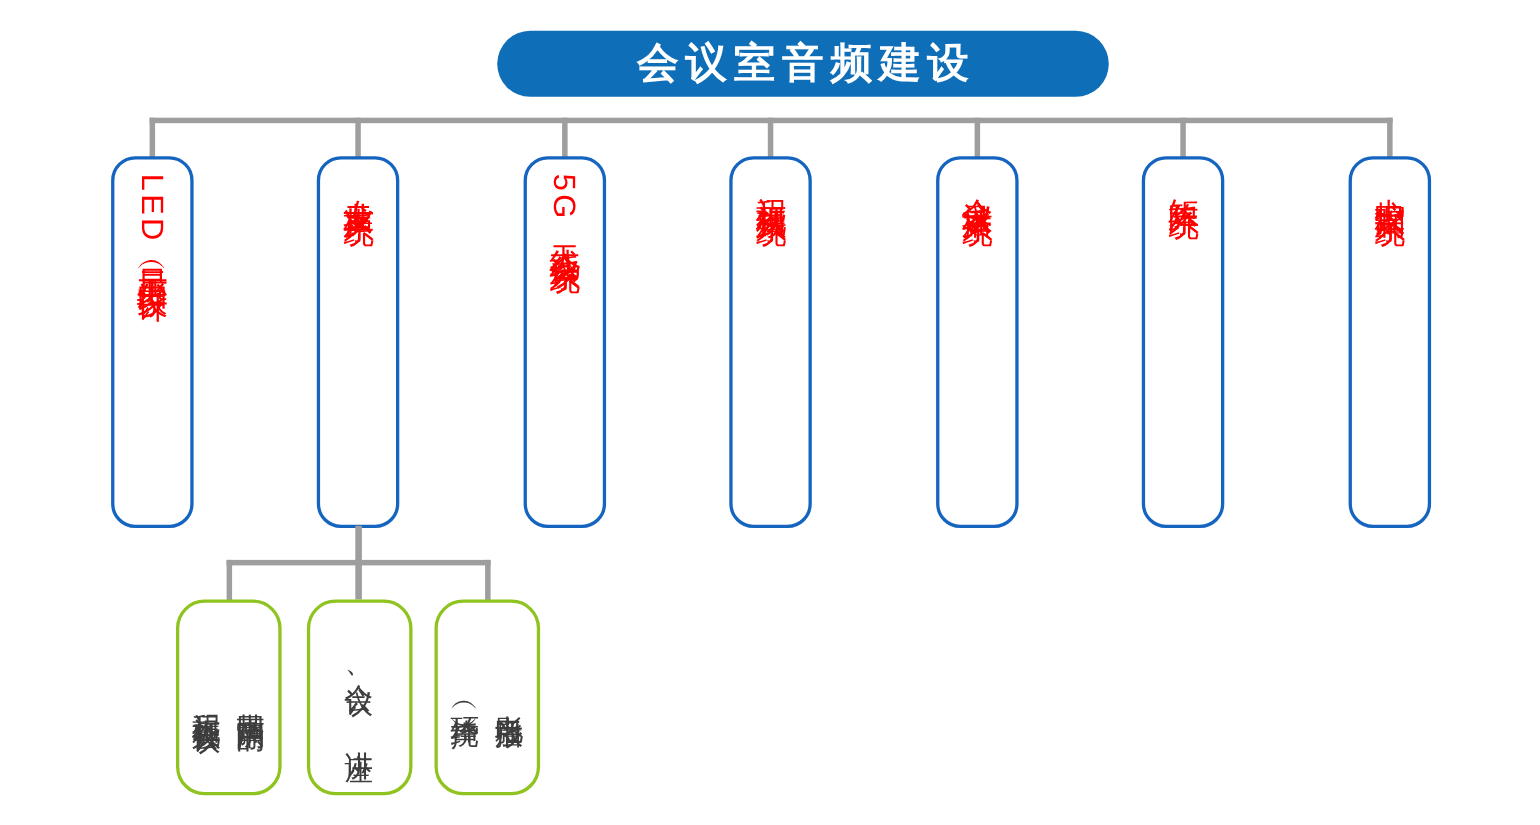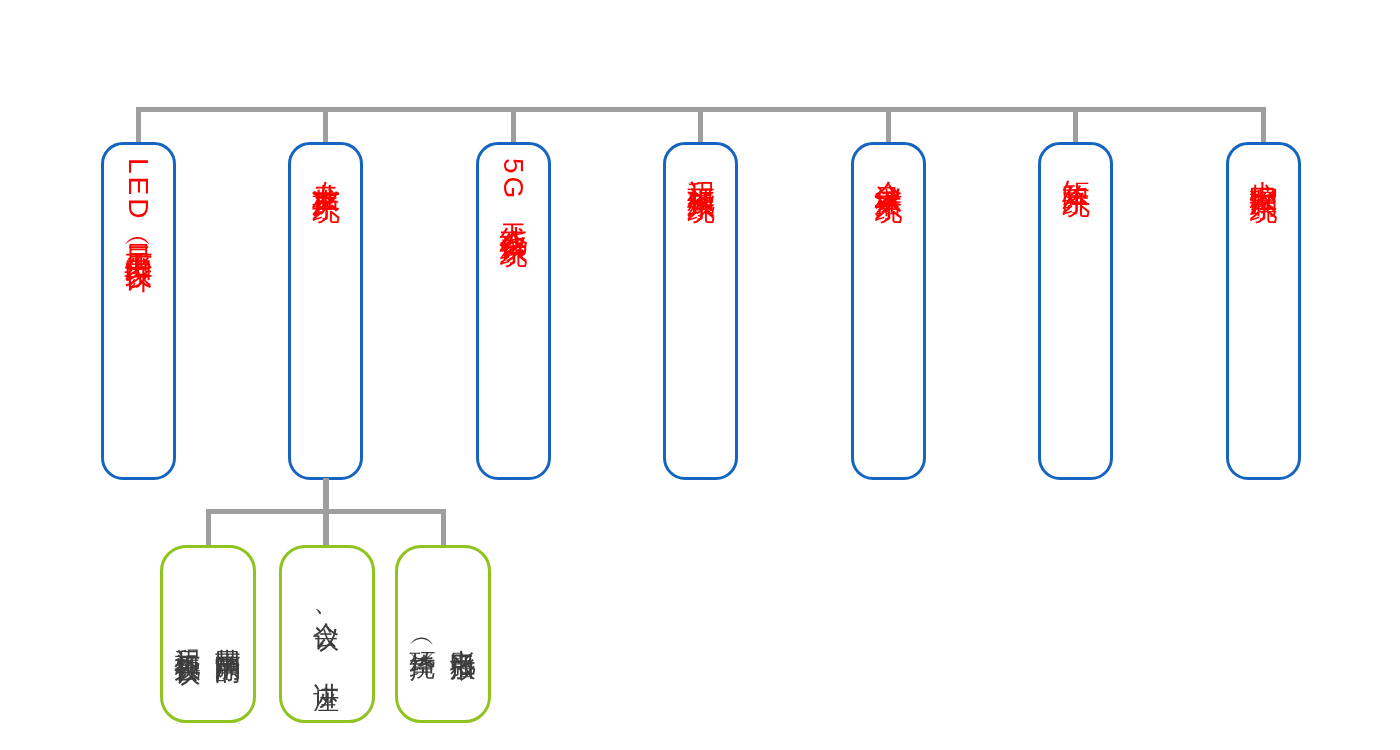--- a/index.html
+++ b/index.html
@@ -40,20 +40,23 @@
     writing-mode:vertical-rl;text-orientation:mixed;
     color:#3d3d3d;font-size:26px;line-height:1.55;letter-spacing:2px;
     white-space:pre-line;text-align:start;
   }
 </style>
 </head>
 <body>
 
 <div id="canvas">
 
+  <div class="root-pill">
+    <span>会议室音频建设</span>
+  </div>
 
   <div class="line" style="left:135.5px;top:107px;width:1130px;height:5px;"></div>
   <div class="line" style="left:135.5px;top:107px;width:5px;height:37px;"></div>
   <div class="line" style="left:323px;top:107px;width:5px;height:37px;"></div>
   <div class="line" style="left:510.5px;top:107px;width:5px;height:37px;"></div>
   <div class="line" style="left:698px;top:107px;width:5px;height:37px;"></div>
   <div class="line" style="left:885.5px;top:107px;width:5px;height:37px;"></div>
   <div class="line" style="left:1073px;top:107px;width:5px;height:37px;"></div>
   <div class="line" style="left:1260.5px;top:107px;width:5px;height:37px;"></div>
 

